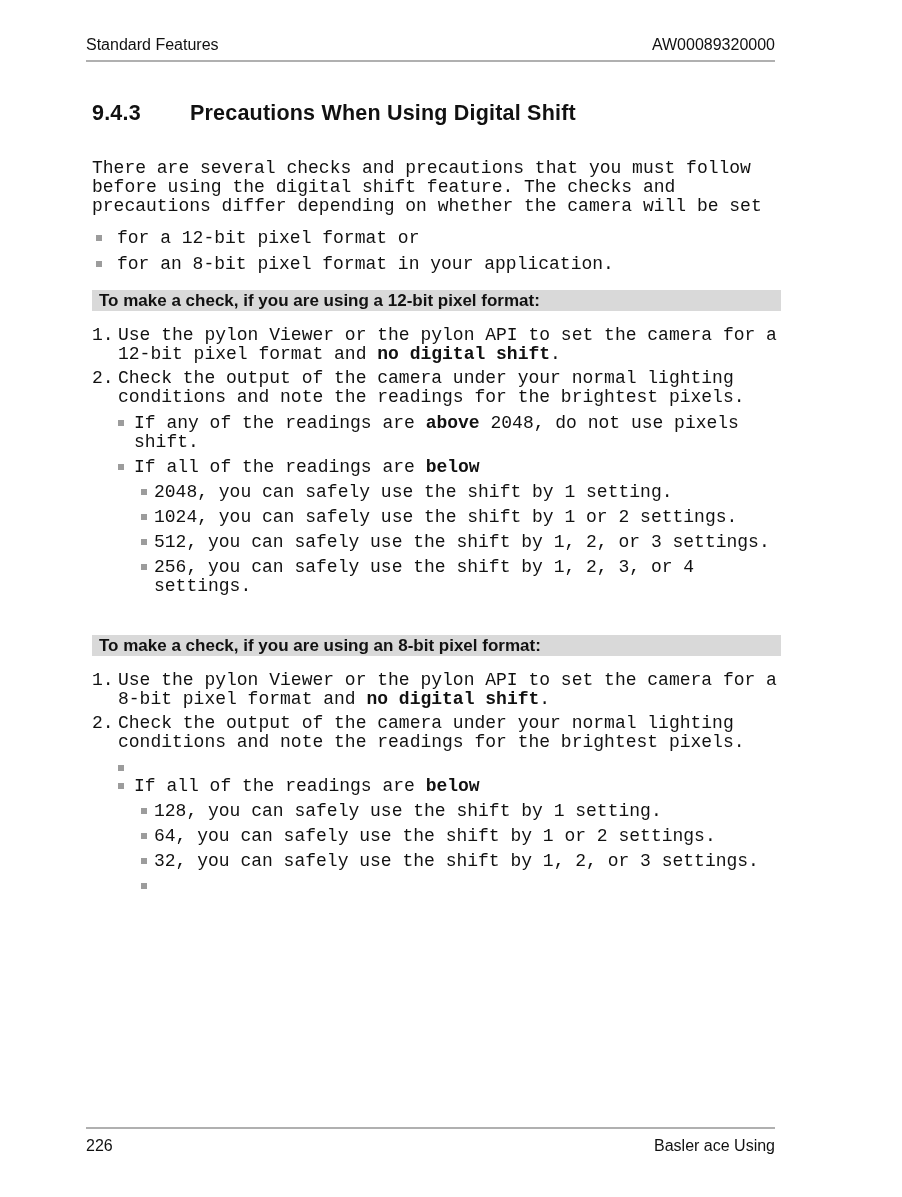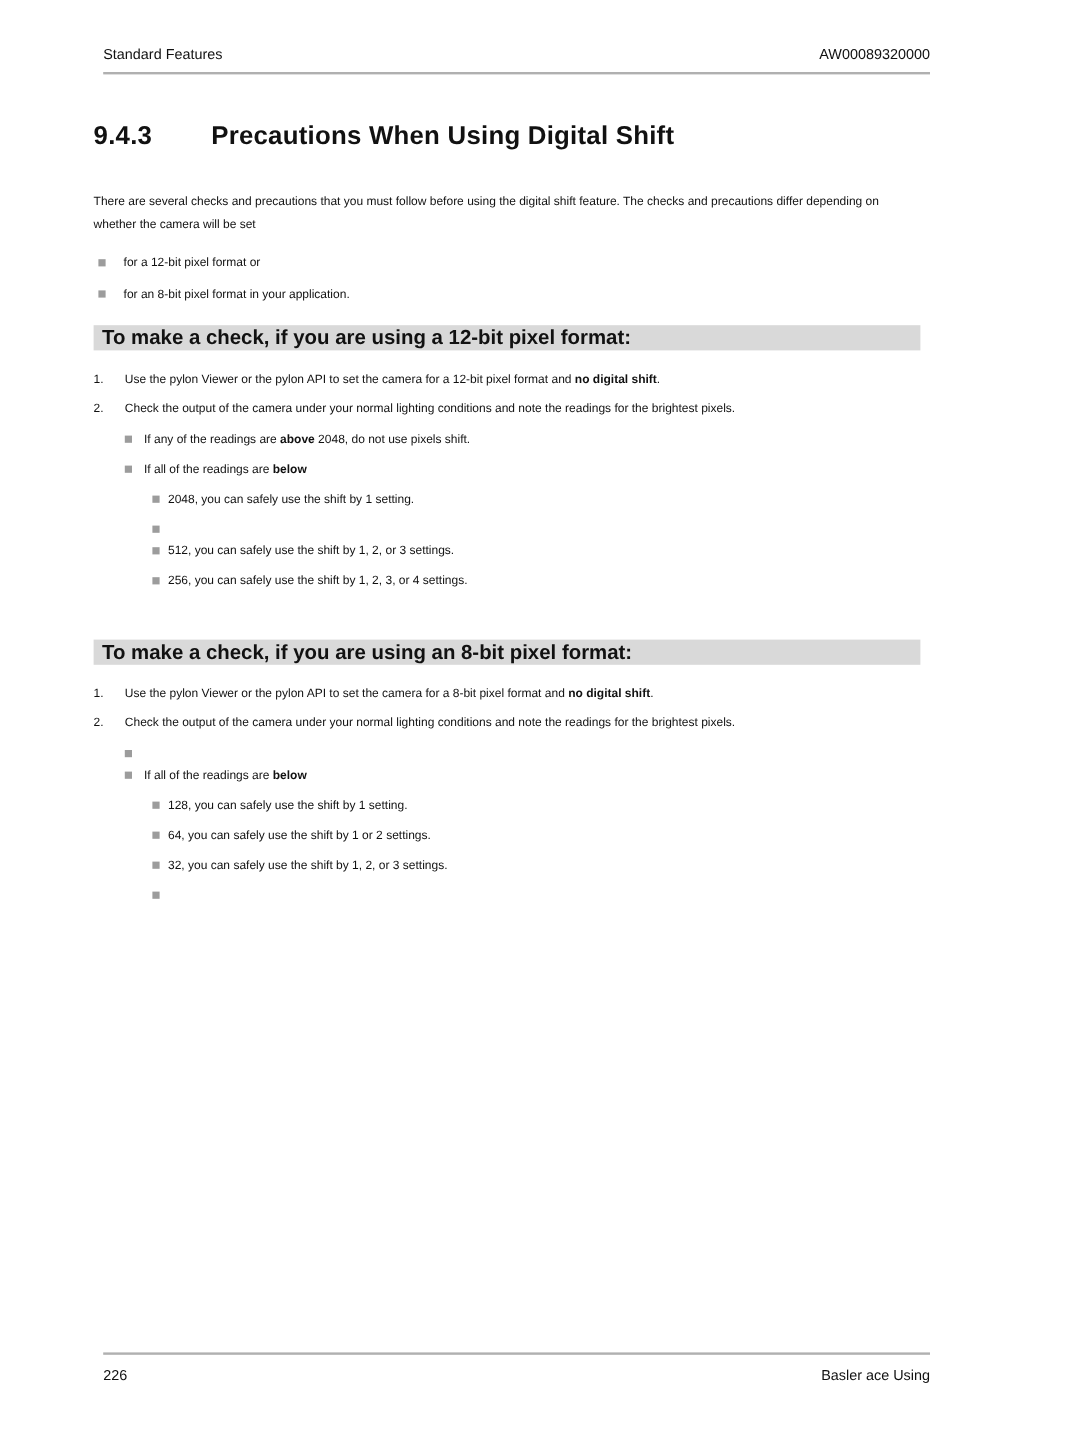--- a/index.html
+++ b/index.html
@@ -10,36 +10,36 @@
     font-family: "Liberation Sans", sans-serif;
     color: var(--text, #111111);
     overflow: hidden;
   }
   
   .page-header {
     position: absolute; top: 38px; left: 86px; width: 689px;
     border-bottom: 2px solid var(--rule, #b0b0b0);
     padding-bottom: 8px;
   }
-  .hf-row { display: flex; justify-content: space-between; font-size: 12px; line-height: 14px; gap: 18px; }
+  .hf-row { display: flex; justify-content: space-between; font-size: 16px; line-height: 14px; gap: 18px; }
   
   .page-footer {
     position: absolute; top: 1127px; left: 86px; width: 689px;
     border-top: 2px solid var(--rule, #b0b0b0);
     padding-top: 10px;
   }
   
-  .content { position: absolute; top: 100px; left: 78px; width: 689px; }
+  .content { position: absolute; top: 100px; left: 92px; width: 689px; }
   .section-title {
     margin: 0 0 33px 0;
     font-size: 21.5px; font-weight: bold; line-height: 26px;
     letter-spacing: 0.2px;
   }
   .t-num { display: inline-block; width: 98px; }
-  .body-text { font-size: 10px; line-height: 19px; }
+  .body-text { font-size: 18px; line-height: 19px; font-family: Liberation Mono, monospace; }
   .intro-para { margin: 0 0 13px 0; }
   
   .row { display: flex; align-items: flex-start; }
   .sq {
     flex: none; width: 6px; height: 6px;
     background: var(--bullet, #9c9c9c);
     margin-top: 6px;
   }
   .l1 .sq { margin-left: 4px; margin-right: 15px; }
   .l1 { margin-bottom: 7px; }
@@ -117,20 +117,21 @@
       </div>
     </div>
 
     <div class="thresholds">
       <div class="row threshold-row body-text">
         <span class="sq"></span>
         <span>2048, you can safely use the shift by 1 setting.</span>
       </div>
       <div class="row threshold-row body-text">
         <span class="sq"></span>
+        <span>1024, you can safely use the shift by 1 or 2 settings.</span>
       </div>
       <div class="row threshold-row body-text">
         <span class="sq"></span>
         <span>512, you can safely use the shift by 1, 2, or 3 settings.</span>
       </div>
       <div class="row threshold-row body-text">
         <span class="sq"></span>
         <span>256, you can safely use the shift by 1, 2, 3, or 4 settings.</span>
       </div>
     </div>

